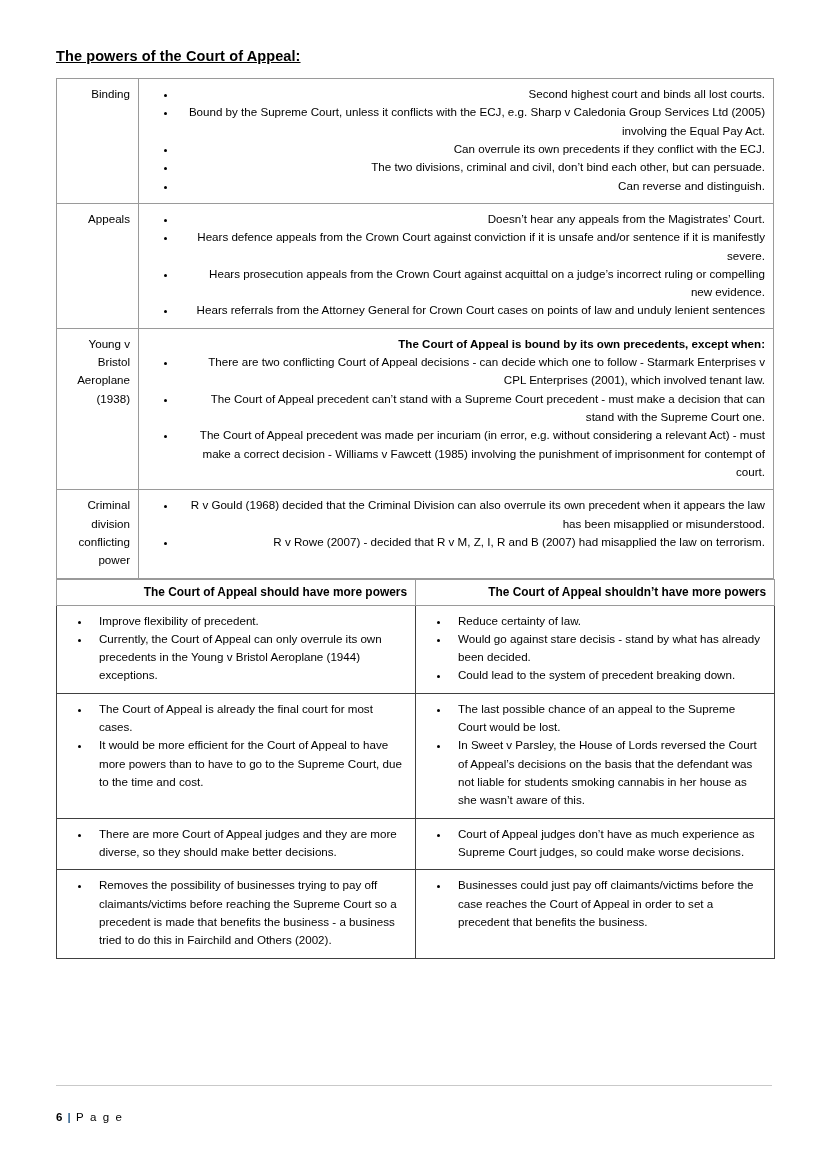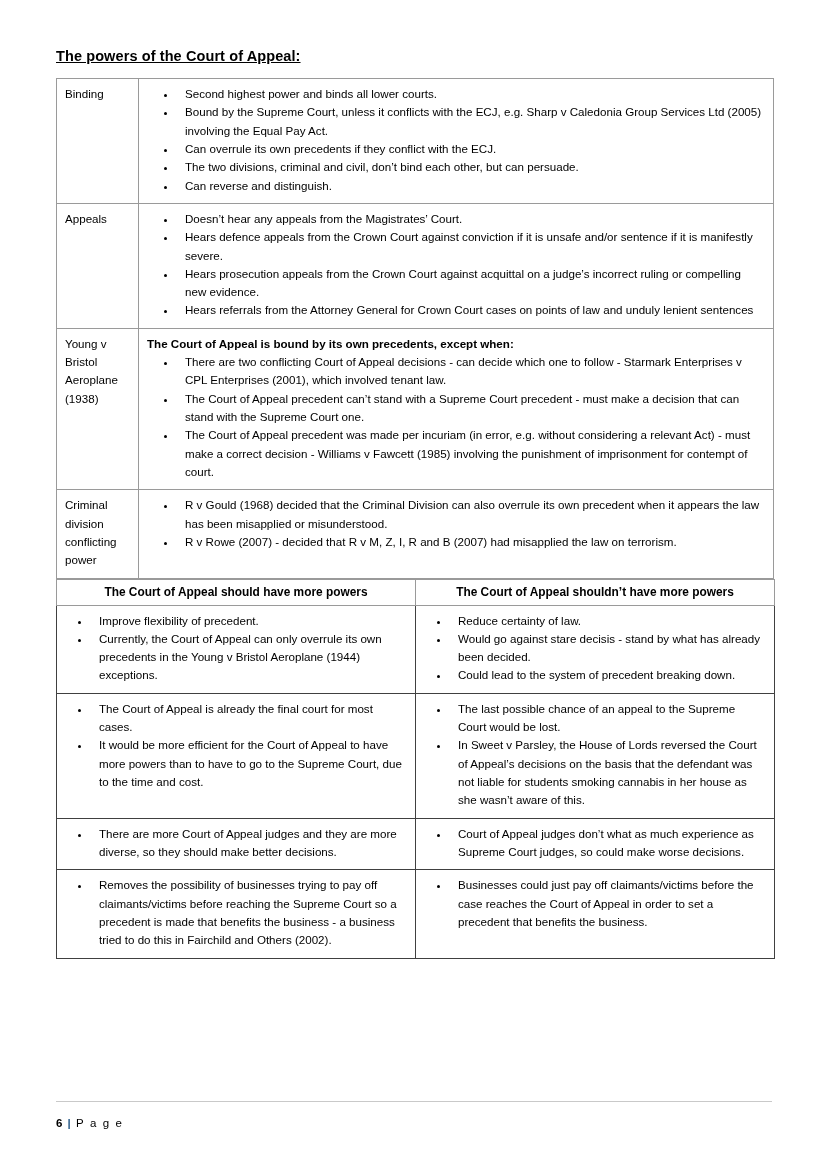--- a/index.html
+++ b/index.html
@@ -36,79 +36,79 @@
     width: 718px;
     table-layout: fixed;
   }
   table.doc td, table.doc th {
     border: 1px solid #9a9a9a;
     vertical-align: top;
     padding: 6px 8px 8px 8px;
     font-size: 11.6px;
     line-height: 1.58;
     font-weight: normal;
-    text-align: left;
+    text-align: right;
     margin-left: 48px;
   }
   .label-col { width: 82px; padding-right: 4px; }
   ul.bul {
     margin: 0;
     padding-left: 30px;
     list-style-type: disc;
   }
   ul.bul li {
     margin: 0 0 0 0;
     padding-left: 8px;
   }
   ul.bul li::marker { font-size: 11px; }
   .lead { margin: 0 0 0 0; font-weight: bold; }
   table.two-col { width: 718px; border-collapse: collapse; table-layout: fixed; }
   table.two-col th {
     border: 1px solid #9a9a9a;
     font-size: 11.9px;
     font-weight: bold;
     padding: 5px 8px 6px 8px;
-    text-align: center;
+    text-align: right;
   }
   table.two-col td {
     border: 1px solid #404040;
     vertical-align: top;
     font-size: 11.6px;
     line-height: 1.58;
     padding: 6px 8px 8px 4px;
   }
   .col-a { width: 359px; }
   .col-b { width: 359px; }
   .footer {
     position: absolute;
     left: 56px;
     right: 56px;
-    bottom: 42px;
+    bottom: 48px;
     border-top: 1px solid #c9c9c9;
-    padding-top: 15px;
+    padding-top: 25px;
     font-size: 11.5px;
   }
   .footer .pg-num { font-weight: bold; }
   .footer .sep { color: #2a5c8a; font-weight: bold; padding: 0 2px; }
   .footer .pg-word { letter-spacing: 1.6px; }
 </style>
 </head>
 <body>
 
 <div class="page">
 
   <h1 class="section-title">The powers of the Court of Appeal:</h1>
 
   <table class="doc">
     <tbody>
       <tr>
         <td class="label-col">Binding</td>
         <td>
           <ul class="bul">
-            <li>Second highest power and binds all lower courts.</li>
+            <li>Second highest court and binds all lost courts.</li>
             <li>Bound by the Supreme Court, unless it conflicts with the ECJ, e.g. Sharp v Caledonia Group Services Ltd (2005) involving the Equal Pay Act.</li>
             <li>Can overrule its own precedents if they conflict with the ECJ.</li>
             <li>The two divisions, criminal and civil, don’t bind each other, but can persuade.</li>
             <li>Can reverse and distinguish.</li>
           </ul>
         </td>
       </tr>
       <tr>
         <td class="label-col">Appeals</td>
         <td>
@@ -182,21 +182,21 @@
         </td>
       </tr>
       <tr>
         <td>
           <ul class="bul">
             <li>There are more Court of Appeal judges and they are more diverse, so they should make better decisions.</li>
           </ul>
         </td>
         <td>
           <ul class="bul">
-            <li>Court of Appeal judges don’t what as much experience as Supreme Court judges, so could make worse decisions.</li>
+            <li>Court of Appeal judges don’t have as much experience as Supreme Court judges, so could make worse decisions.</li>
           </ul>
         </td>
       </tr>
       <tr>
         <td>
           <ul class="bul">
             <li>Removes the possibility of businesses trying to pay off claimants/victims before reaching the Supreme Court so a precedent is made that benefits the business - a business tried to do this in Fairchild and Others (2002).</li>
           </ul>
         </td>
         <td>

